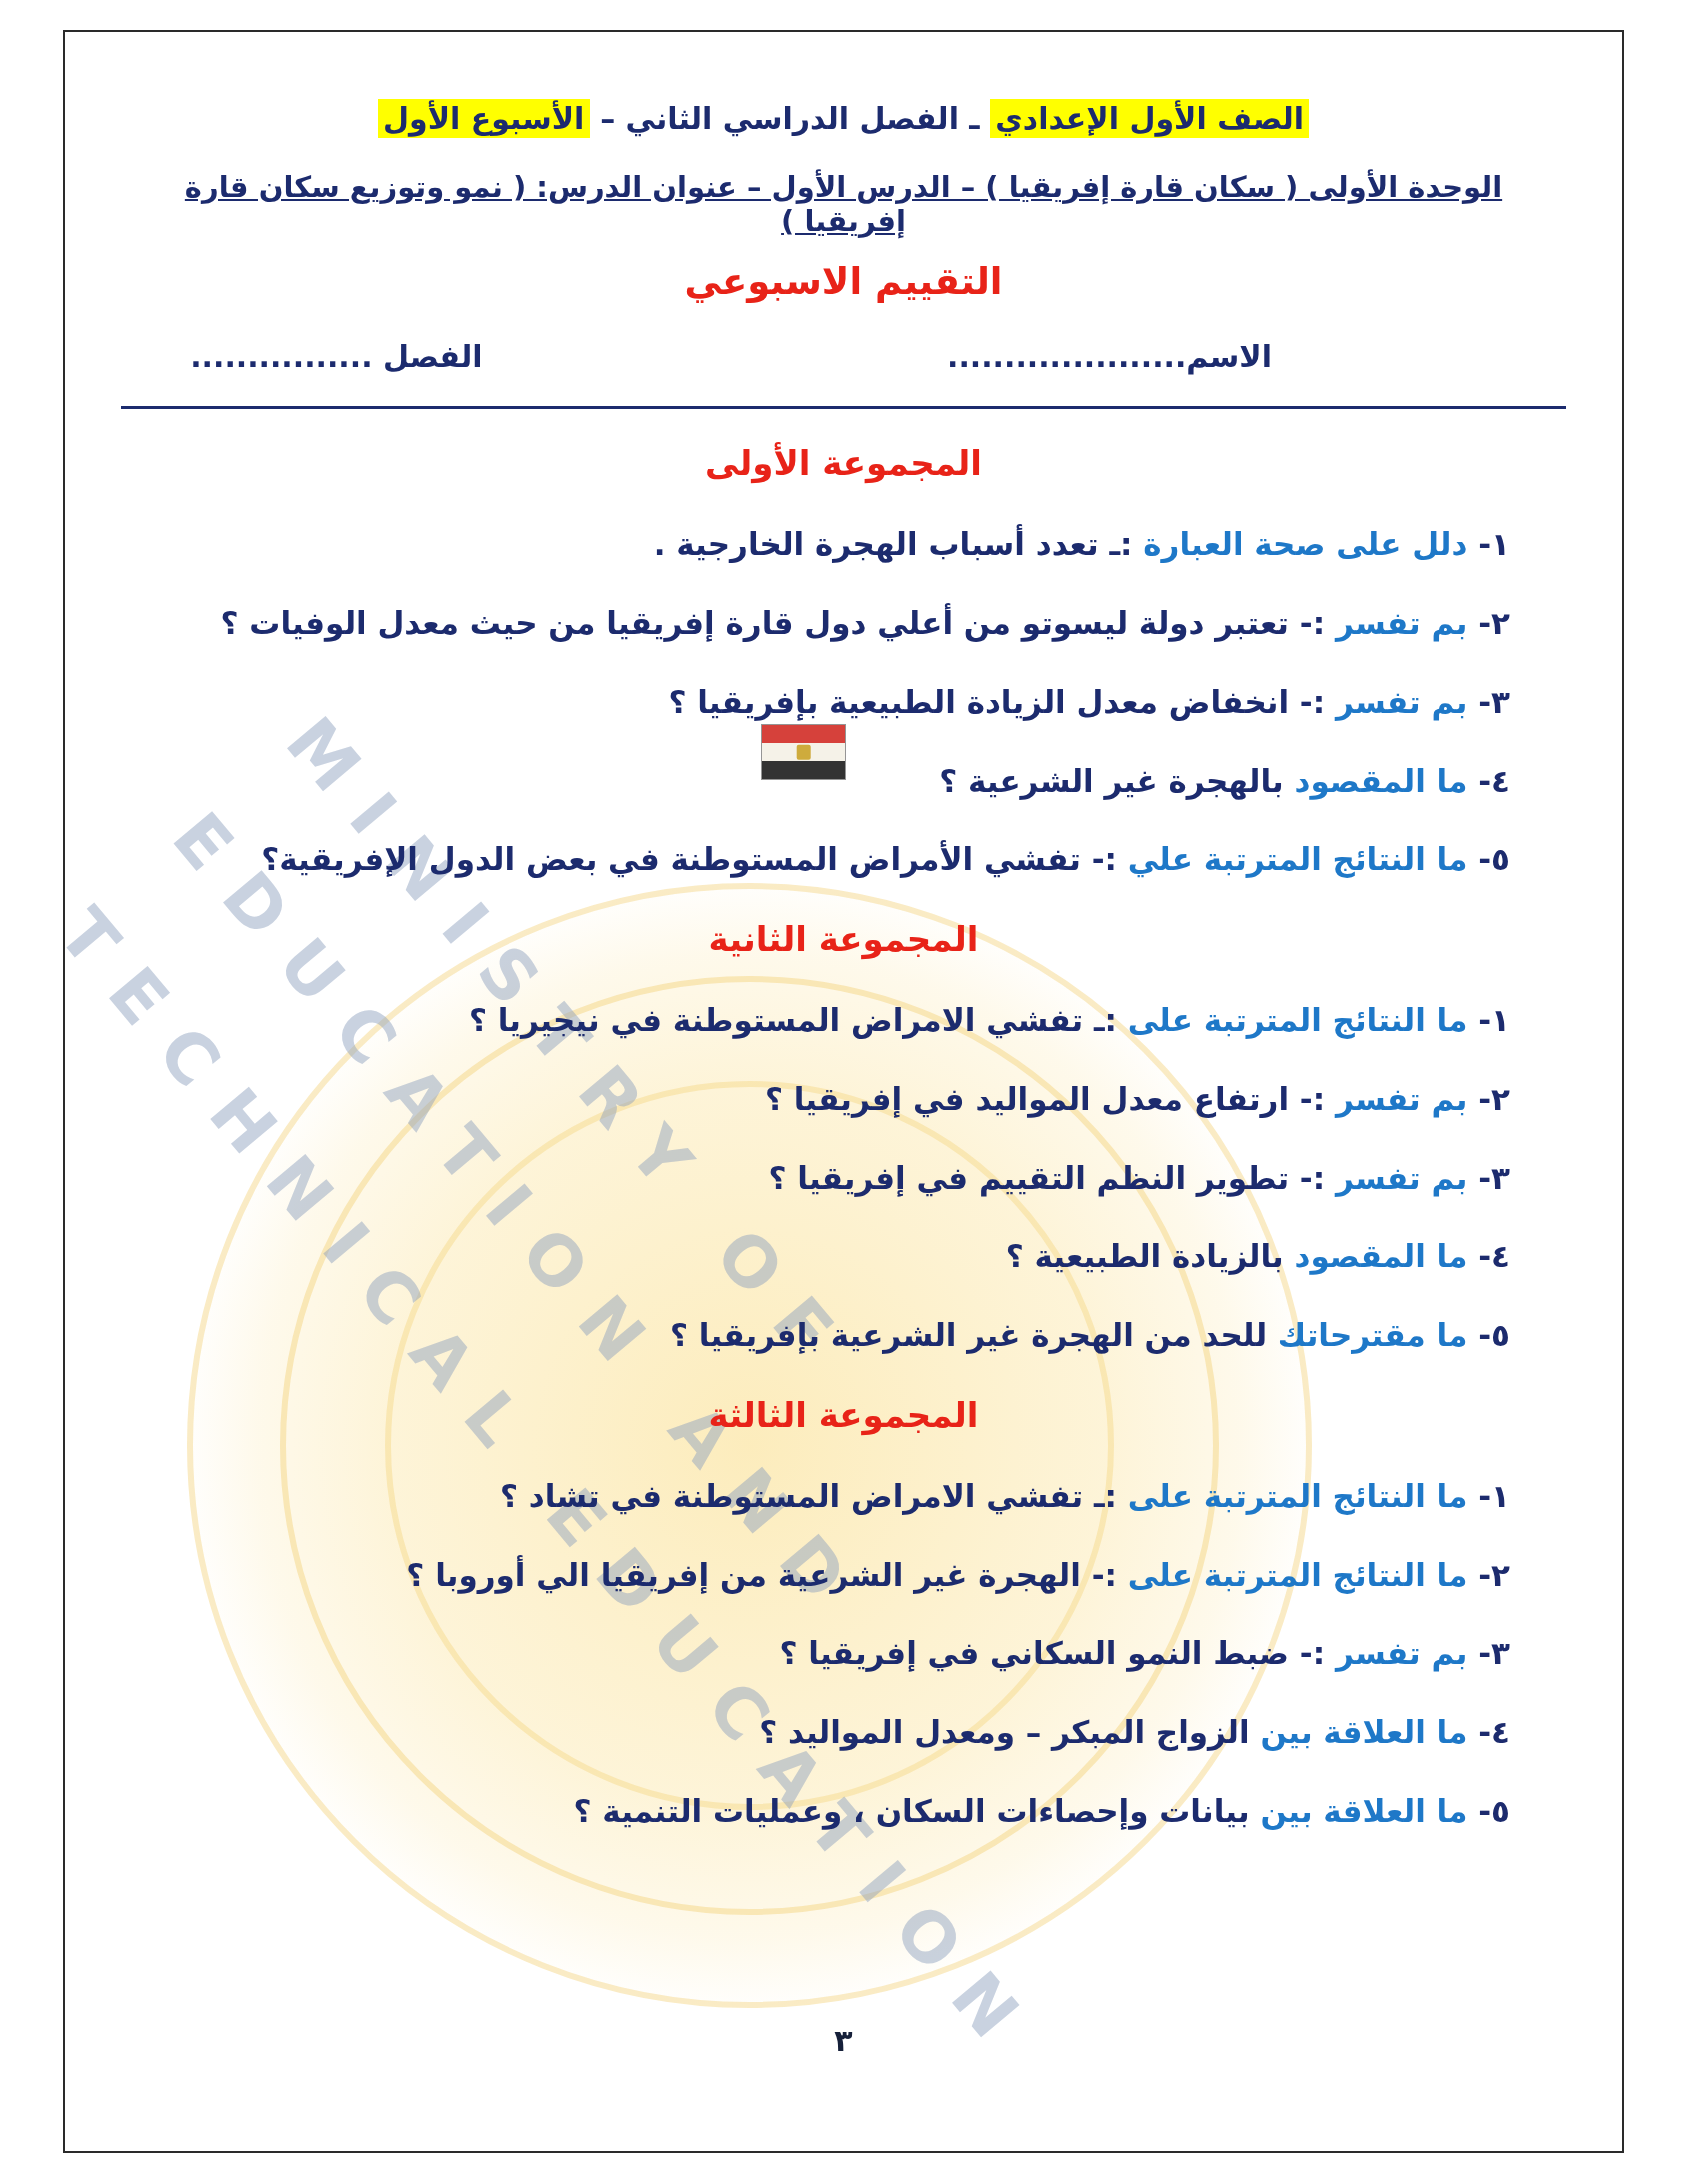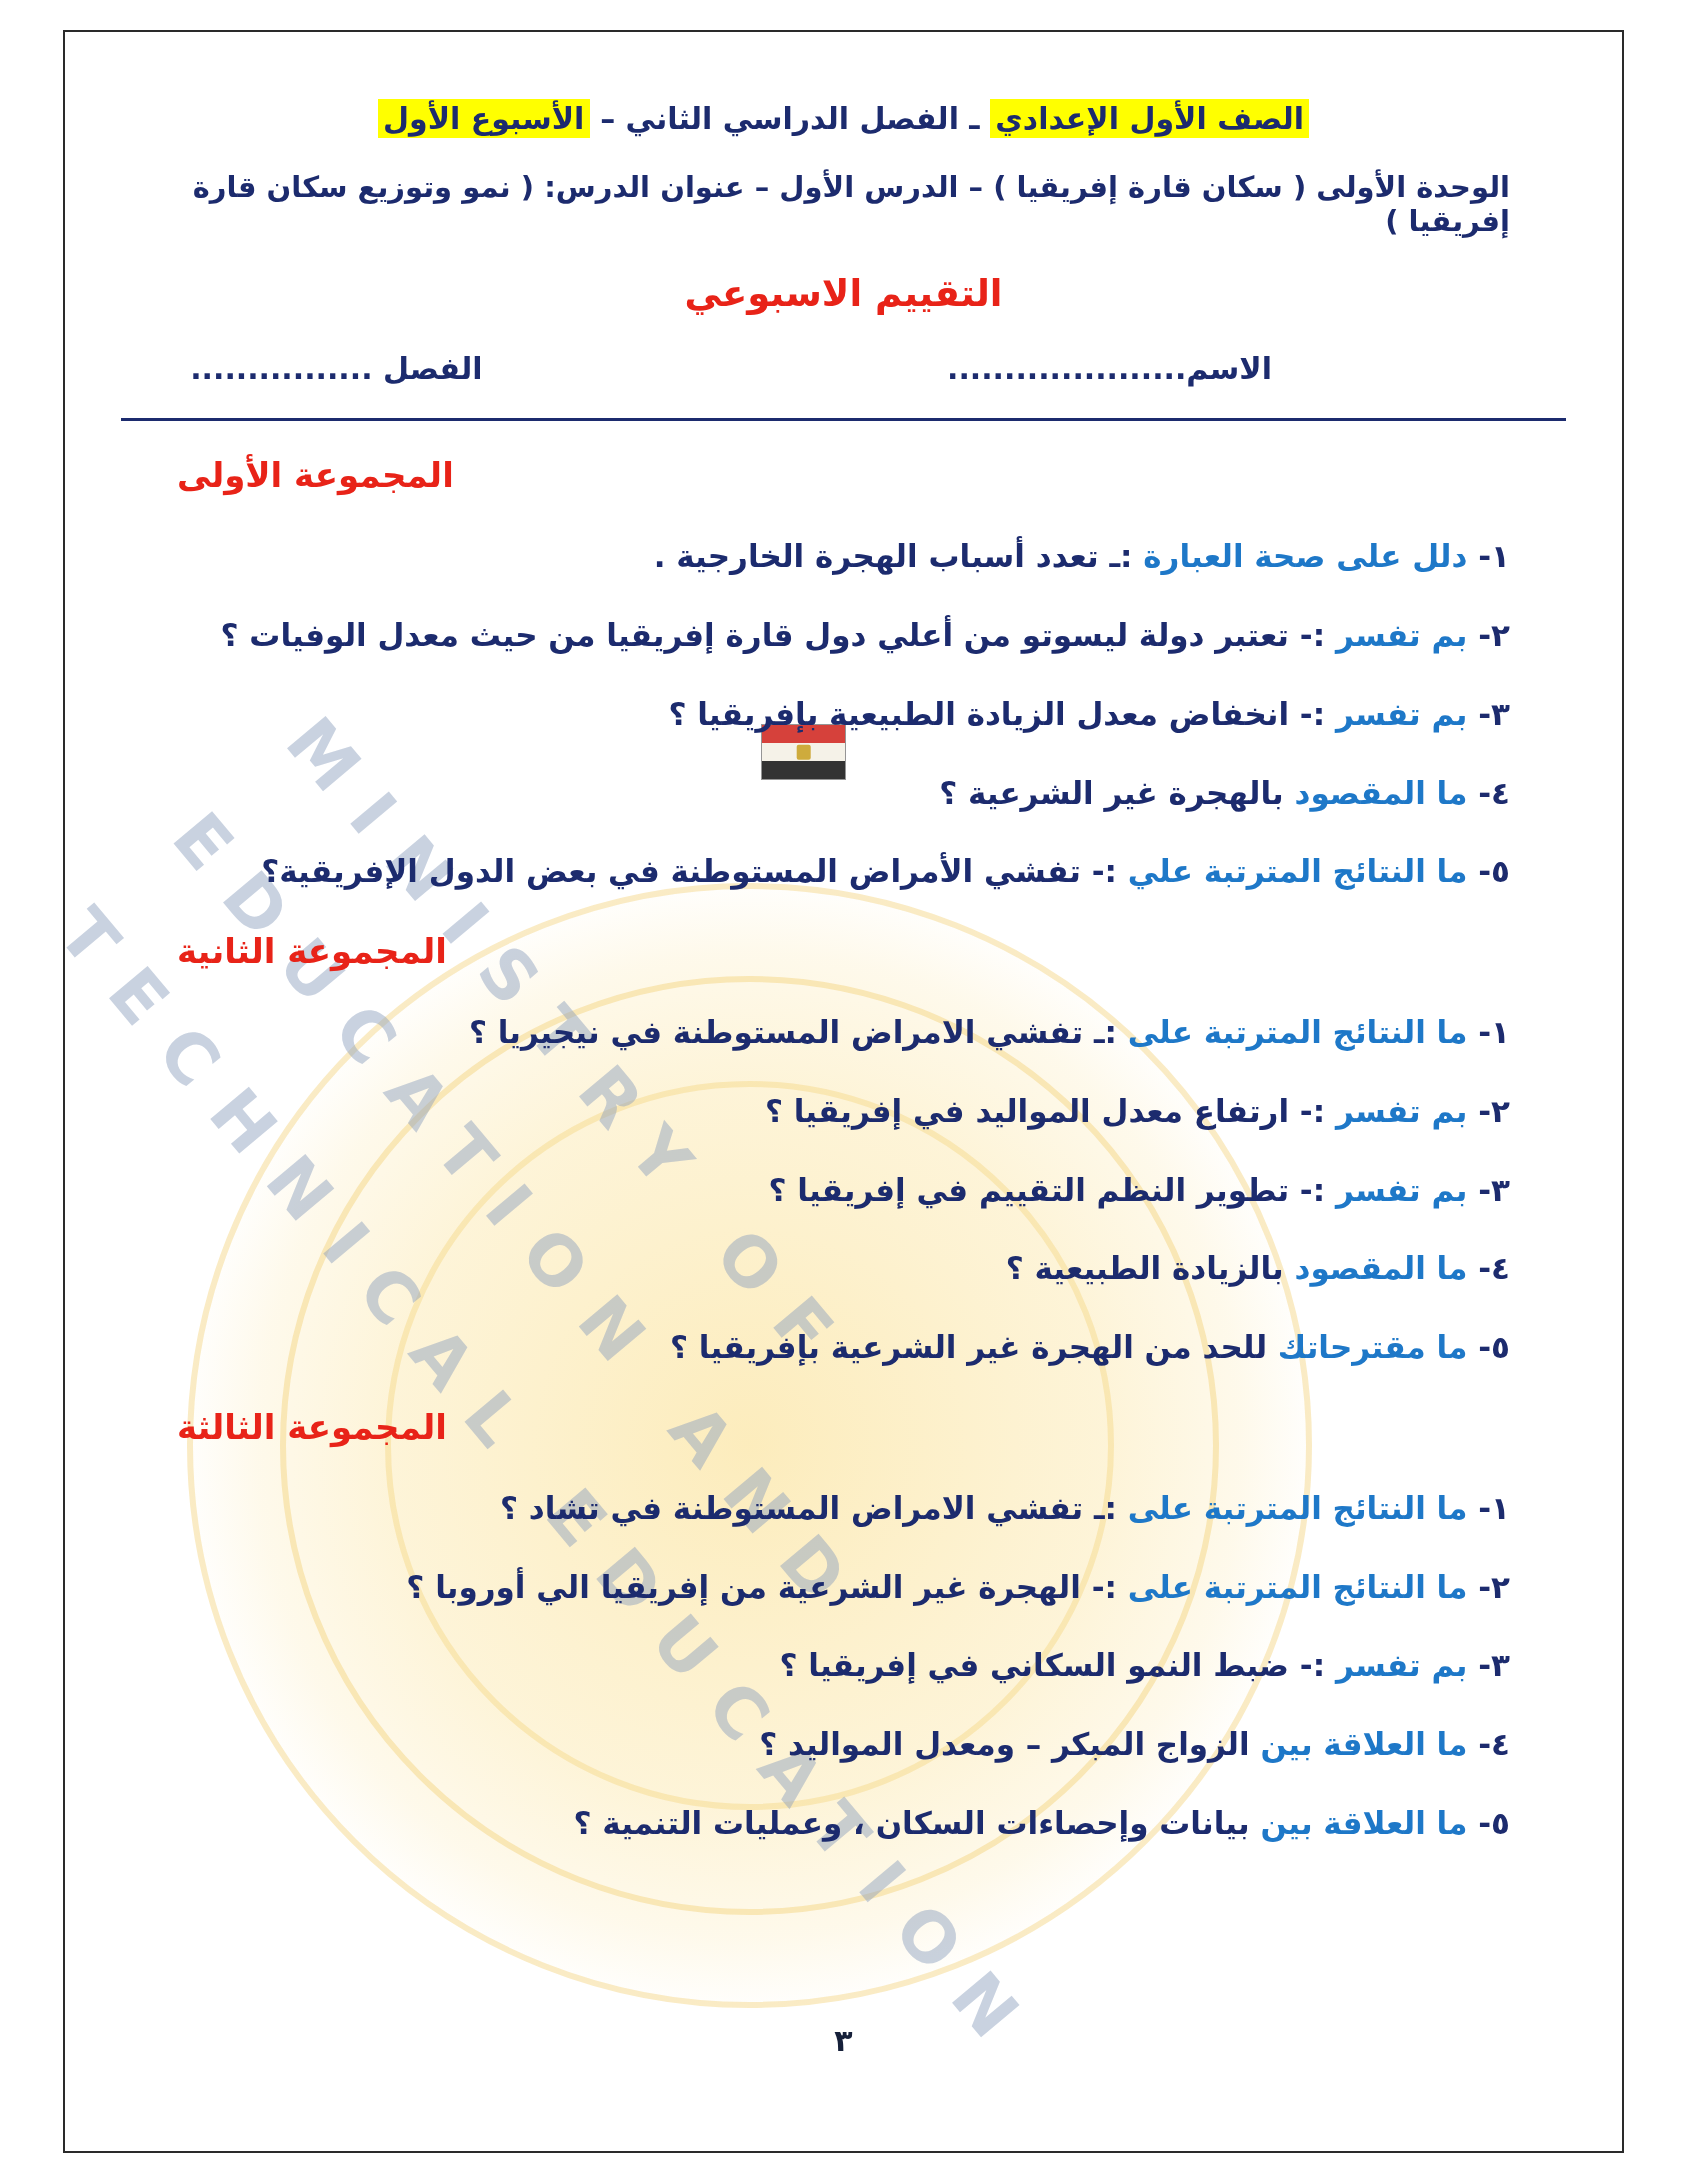--- a/index.html
+++ b/index.html
@@ -47,30 +47,30 @@
   }
 
   
   .frame{
     position:absolute;left:63px;top:30px;right:63px;bottom:30px;
     border:2px solid #2a2a2a;z-index:2;box-sizing:border-box;
     padding:69px 112px 20px;
   }
   .h-line1{direction:rtl;text-align:center;font-size:30px;color:var(--navy);margin-bottom:34px;}
   .hl{background:var(--hl);padding:2px 5.3px;}
-  .h-line2{direction:rtl;font-size:29px;color:var(--navy);margin-bottom:34px;}
+  .h-line2{direction:rtl;text-align:center;font-size:29px;color:var(--navy);margin-bottom:22px;text-decoration:underline;}
   .h-title{direction:rtl;text-align:center;font-size:37px;color:var(--red);margin-bottom:36px;}
   .h-fields{
     display:flex;justify-content:space-between;direction:rtl;
     font-size:30px;color:var(--navy);padding:0 238px 0 13.2px;margin-bottom:32px;
   }
   .h-rule{height:3.3px;background:var(--navy);margin:0 -56px 20px;}
 
   main{direction:rtl;}
-  .g-head{text-align:left;color:var(--red);font-size:34px;font-weight:bold;margin:34px 0 42px;}
+  .g-head{text-align:center;color:var(--red);font-size:34px;font-weight:bold;margin:34px 0 42px;}
   .q{font-size:31px;color:var(--navy);text-align:right;margin:0 0 40px;line-height:1.25;}
   .q .lead{color:var(--blue);text-align:right;}
 
   .page-num{
     position:absolute;bottom:93px;left:0;right:0;text-align:center;
     font-size:30px;color:#16203a;font-weight:bold;
   }
 </style>
 </head>
 <body>

